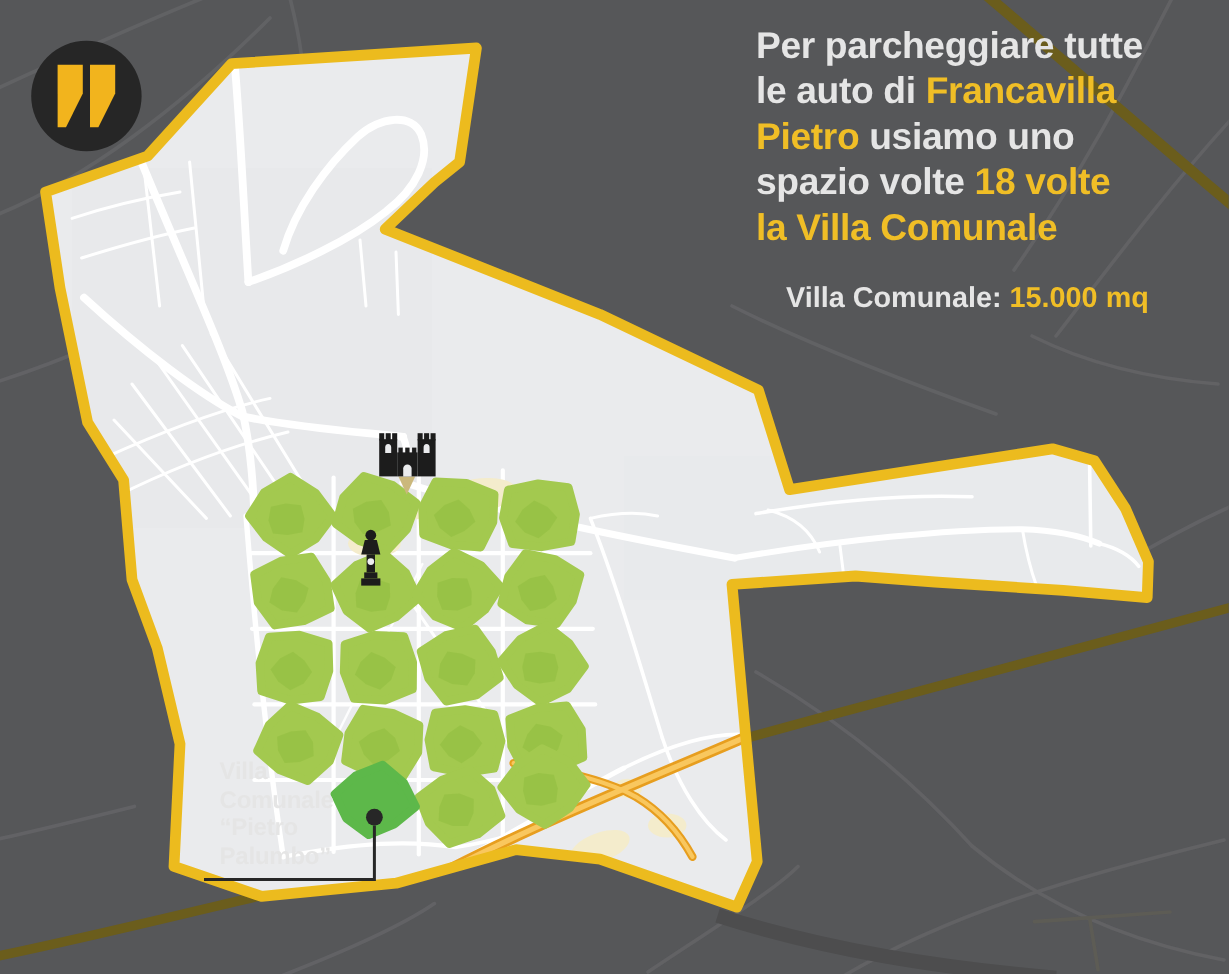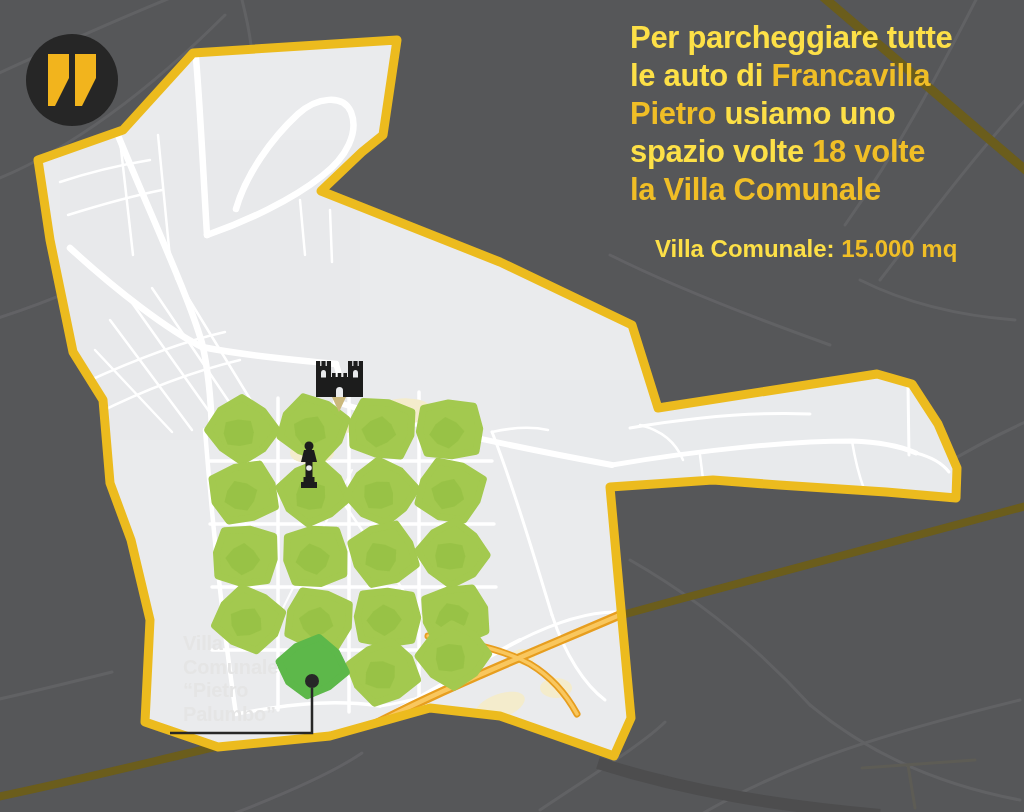--- a/index.html
+++ b/index.html
@@ -5,21 +5,21 @@
   html,body{margin:0;padding:0;background:#565759;}
   .stage{position:relative;width:1024px;height:812px;overflow:hidden;
          font-family:"Liberation Sans",sans-serif;background:#565759;}
   .stage svg{position:absolute;left:0;top:0;}
   .headline{position:absolute;left:630px;top:19px;width:394px;
             font-weight:700;font-size:31px;line-height:38px;letter-spacing:-0.3px;}
   .headline .tl{white-space:nowrap;}
   .stats{position:absolute;left:655px;top:234px;font-weight:700;font-size:24px;
          line-height:29px;}
   .stats .tl{white-space:nowrap;}
-  .wht{color:#fde047;}
+  .wht{color:#e5e5e5;}
   .yel{color:#F0BE26;margin-top:12px;}
   .villa-label{position:absolute;left:183px;top:632px;font-weight:700;font-size:20px;
                line-height:23.5px;color:#e5e5e5;letter-spacing:-0.2px;}
   .google{position:absolute;left:316px;top:812px;font-size:26px;font-weight:400;
           letter-spacing:0.5px;}
 </style>
 </head>
 <body>
 
 <div class="stage">

